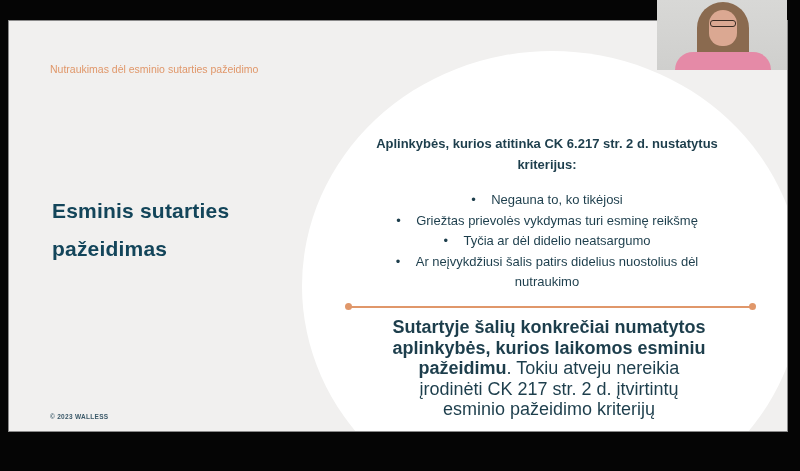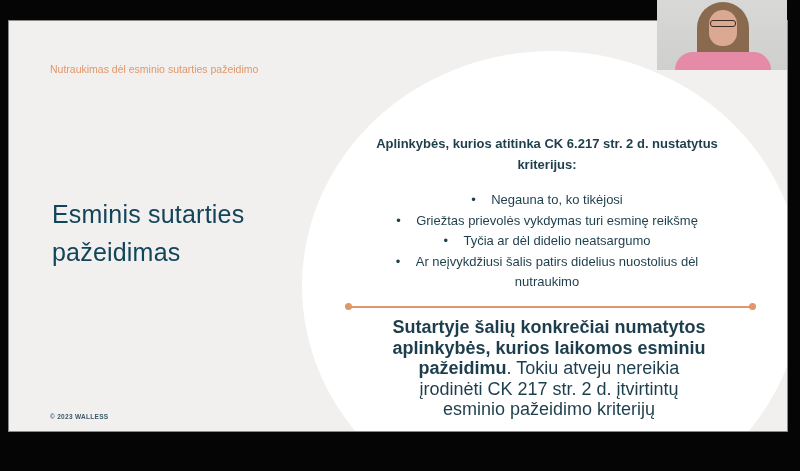--- a/index.html
+++ b/index.html
@@ -13,22 +13,22 @@
     box-shadow: 0 0 0 1px #8a8a8a;
   }
   .circle {
     position:absolute; left:293px; top:30px; width:500px; height:470px;
     border-radius:50%; background:#ffffff;
   }
   .subtitle {
     position:absolute; left:41px; top:42px; font-size:10.5px; color:#e0976a;
   }
   .title {
-    position:absolute; left:43px; top:157px; font-size:25px; line-height:38px;
-    color:#13455a; font-weight:normal; width:290px; letter-spacing:0.2px;
+    position:absolute; left:43px; top:157px; font-size:21px; line-height:38px;
+    color:#13455a; font-weight:bold; width:290px; letter-spacing:0.2px;
   }
   .top-block {
     position:absolute; left:338px; top:94px; width:400px; text-align:center;
     color:#1d3e4c; font-size:13px; line-height:20.5px;
   }
   .top-block .heading { font-weight:bold; display:block;margin-top:19px; }
   .top-block ul { list-style:none; margin:15px; padding:0; }
   .top-block li { margin:0; }
   .top-block li .bullet { display:inline-block; width:20px; text-align:left; }
   .divider {

